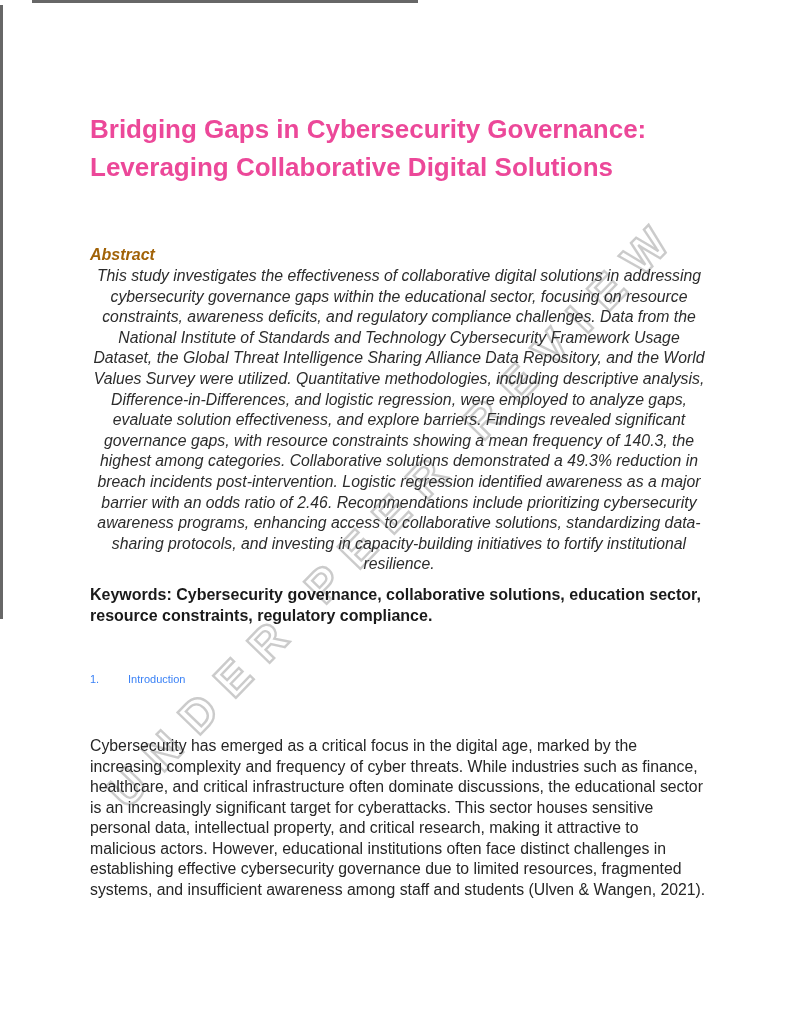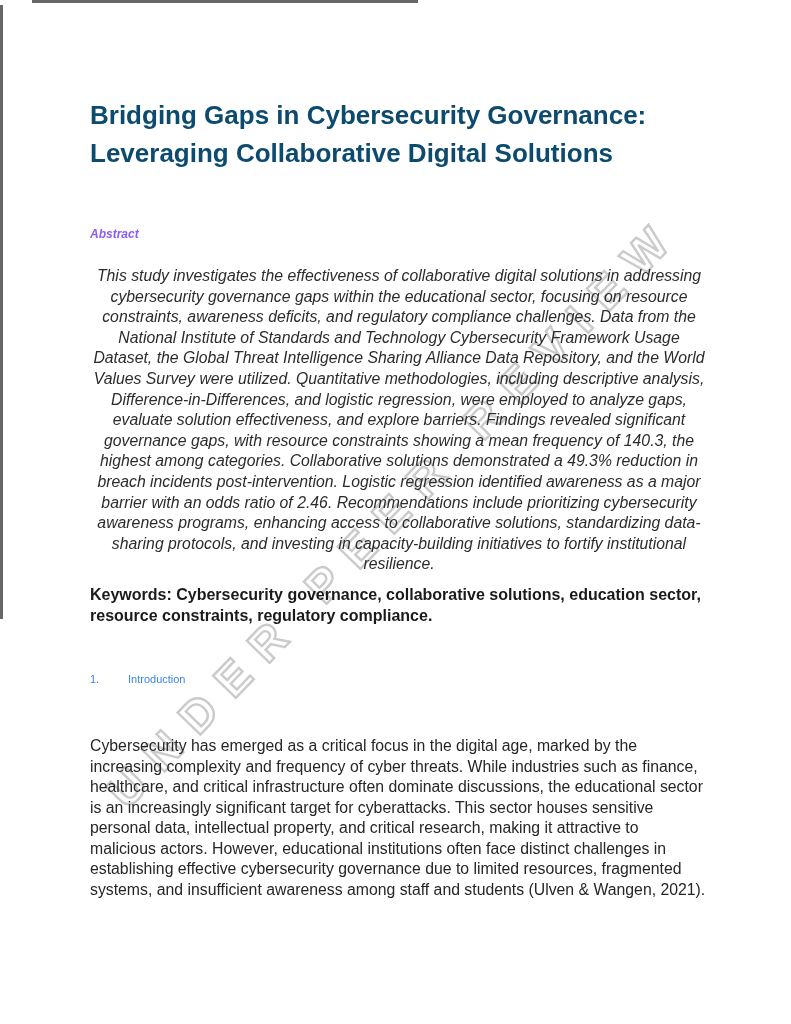--- a/index.html
+++ b/index.html
@@ -7,33 +7,33 @@
     position: relative;
     width: 791px;
     height: 1024px;
     background: #ffffff;
     overflow: hidden;
     font-family: "Liberation Sans", "DejaVu Sans", sans-serif;
   }
   .content-block { position: absolute; left: 90px; width: 618px; }
 
   .paper-title {
-    top: 96px;
+    top: 110px;
     font-size: 26px;
     font-weight: bold;
     line-height: 38px;
-    color: #0c4a6e;
+    color: #ec4899;
     letter-spacing: 0px;
   }
   .abstract-heading {
-    top: 227px;
-    font-size: 12px;
+    top: 246px;
+    font-size: 16px;
     font-weight: bold;
     font-style: italic;
-    color: #8b5cf6;
+    color: #a16207;
   }
   .abstract-body {
     top: 266px;
     font-size: 15.8px;
     font-style: italic;
     line-height: 20.6px;
     color: #2c2c2c;
     text-align: center;
   }
   .keywords-line {

